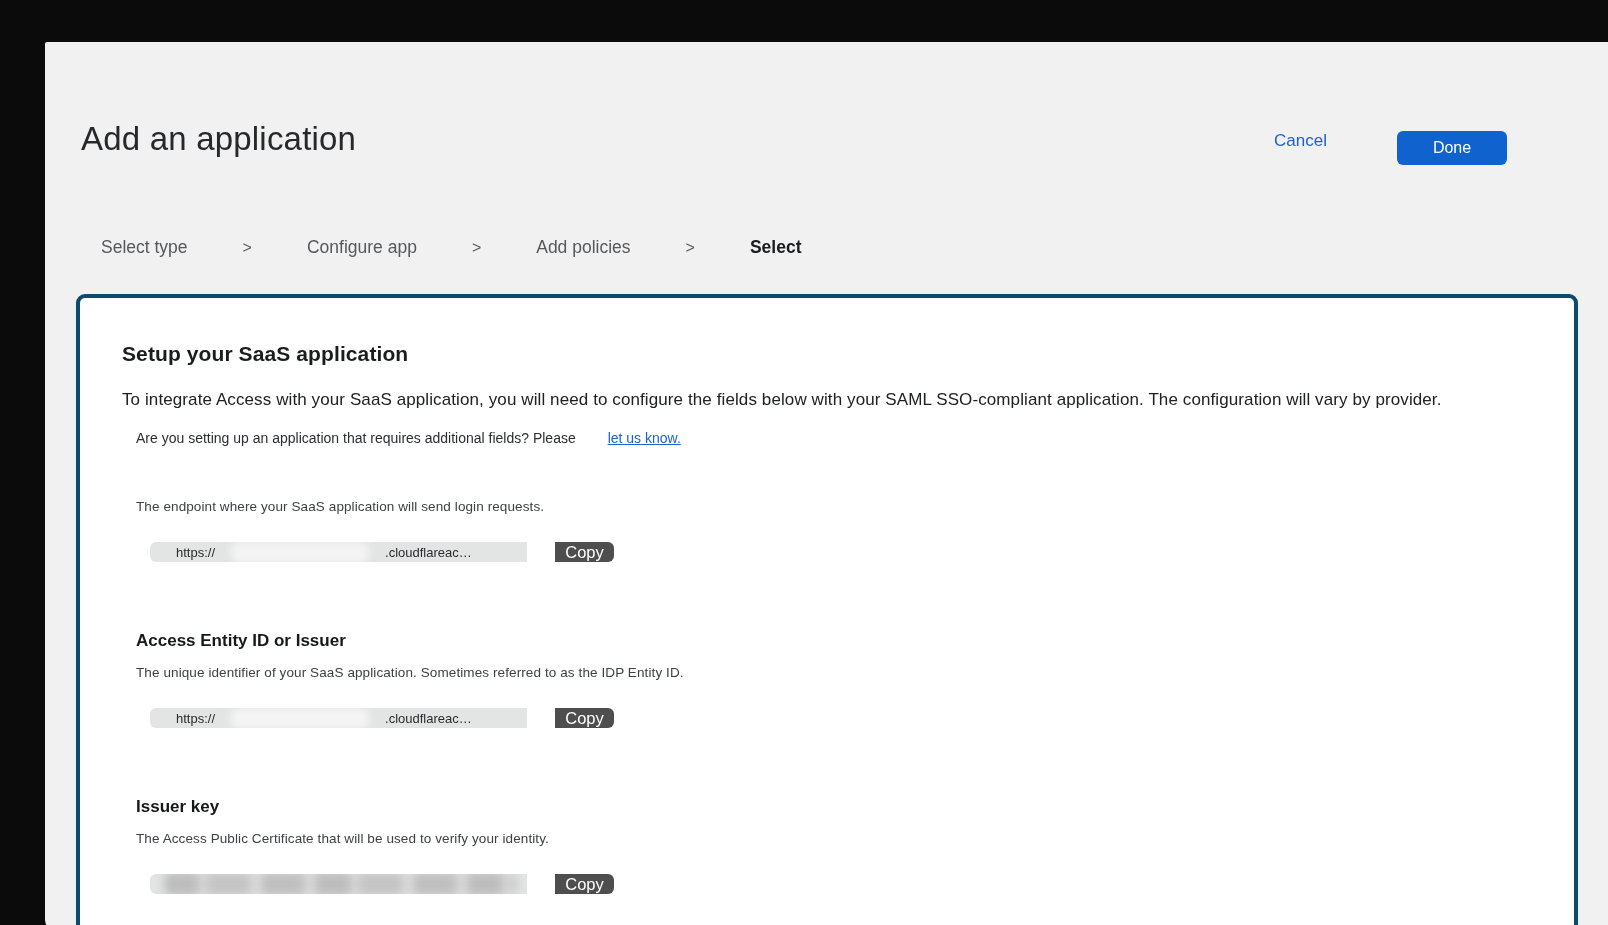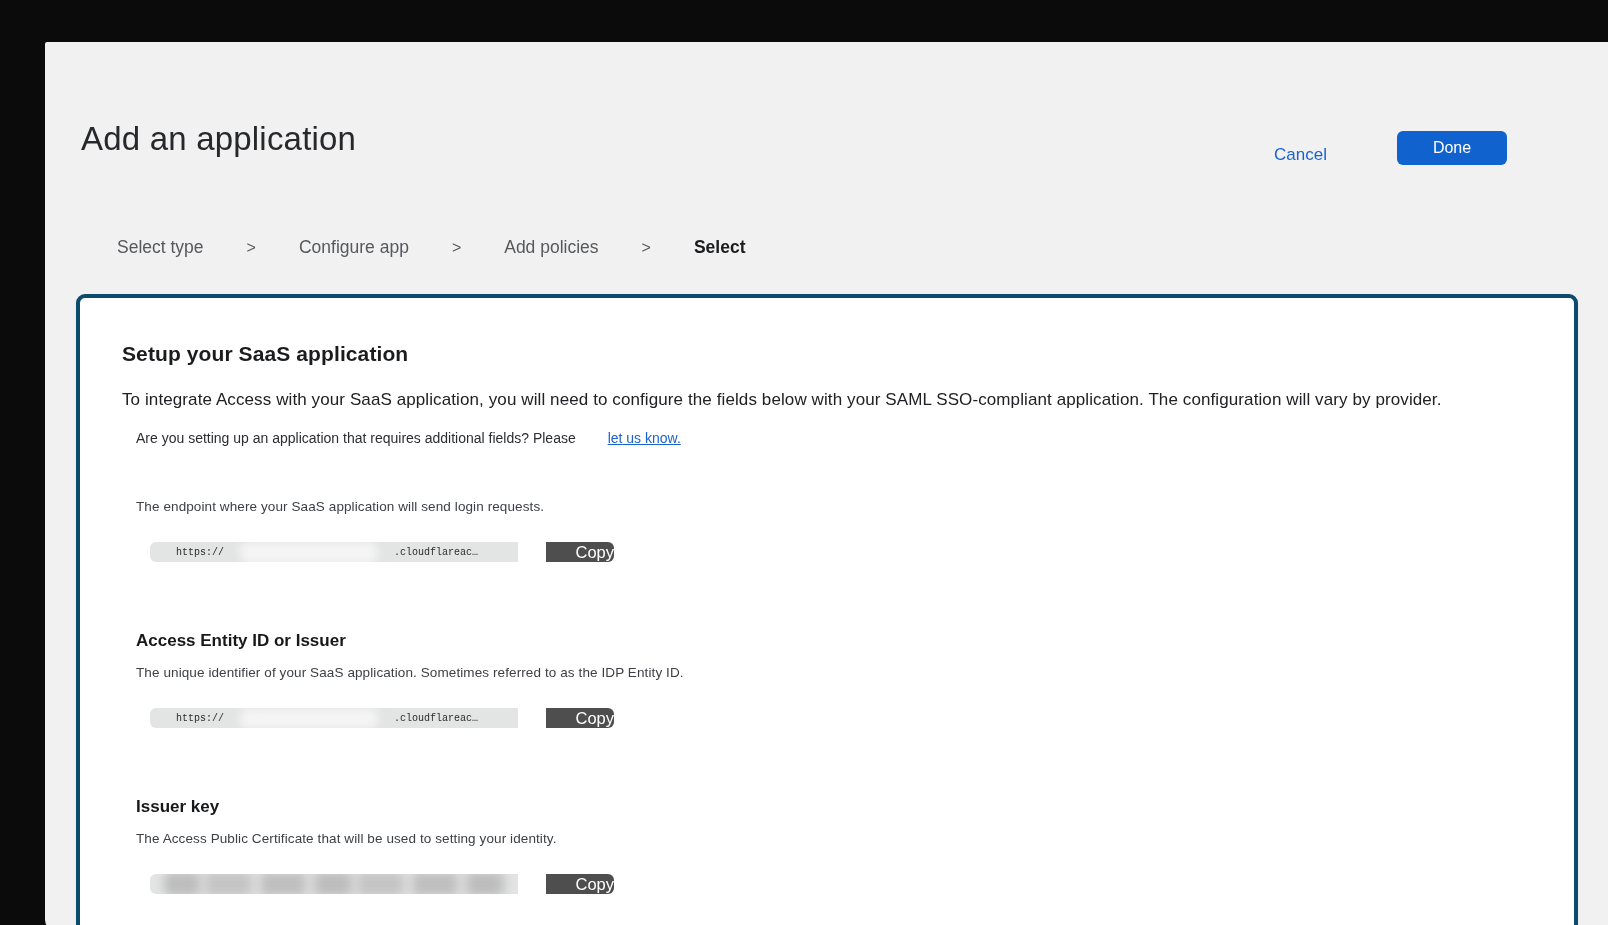--- a/index.html
+++ b/index.html
@@ -23,21 +23,21 @@
     top: 64px; left: 22px;
     font-size: 33px;
     font-weight: 400;
     color: #27282b;
     letter-spacing: 0.2px;
   }
   .header-actions {
     position: absolute;
     top: 61px; right: 82px;
     display: flex;
-    align-items: flex-end;
+    align-items: flex-start;
     gap: 42px;
   }
   .cancel-link {
     font-size: 17px;
     color: #1b62d1;
     background: none;
     border: none;
     cursor: pointer;
     font-family: inherit;
   }
@@ -48,24 +48,24 @@
     color: #ffffff;
     font-size: 16px;
     font-family: inherit;
     border: none;
     border-radius: 6px;
     cursor: pointer;
   }
   
   .breadcrumb {
     position: absolute;
-    top: 167px; left: 44px;
+    top: 167px; left: 28px;
     display: flex;
     align-items: center;
-    gap: 15px;
+    gap: 27px;
     font-size: 17.5px;
     color: #56585c;
   }
   .breadcrumb .crumb { cursor: pointer; }
   .breadcrumb .crumb.active { font-weight: 700; color: #1b1c1e; cursor: default; }
   .breadcrumb .sep { color: #56585c; font-size: 16px; }
   
   .card {
     position: absolute;
     left: 17px; right: 25px;
@@ -120,22 +120,22 @@
     height: 48px;
   }
   .field-value {
     flex: 1;
     min-width: 0;
     background: #e3e4e4;
     border-radius: 6px 0 0 6px;
     display: flex;
     align-items: center;
     padding: 0 12px;
-    font-family: Liberation Mono, monospace;
-    font-size: 10px;
+    font-family: Liberation Sans, sans-serif;
+    font-size: 13px;
     color: #2a2b2d;
     white-space: nowrap;
     overflow: hidden;
   }
   .redact-blob {
     display: inline-block;
     height: 21px;
     border-radius: 8px;
     background: #f4f4f4;
     filter: blur(4px);
@@ -147,29 +147,28 @@
     width: 100%;
     height: 24px;
     background:
       repeating-linear-gradient(90deg,
         #bdbdbd 0 34px, #d6d6d6 34px 44px,
         #c4c4c4 44px 86px, #dadada 86px 98px,
         #bfbfbf 98px 140px, #d8d8d8 140px 152px);
     filter: blur(5px);
   }
   .copy-button {
-    width: 68px;
+    width: 59px;
     background: #4e4e4e;
     color: #ffffff;
     font-size: 16.5px;
     font-family: inherit;
     border: none;
     border-radius: 0 6px 6px 0;
     cursor: pointer;
-    text-align: right;
   }
 </style>
 </head>
 <body>
 
 <div class="screen">
 
   <h1 class="page-title">Add an application</h1>
 
   <div class="header-actions">
@@ -215,21 +214,21 @@
             <span>https://</span>
             <span class="redact-blob redact-mid"></span>
             <span>.cloudflareac…</span>
           </div>
         <button class="copy-button">Copy</button>
       </div>
     </div>
 
     <div class="field-group">
       <div class="field-label">Issuer key</div>
-      <div class="field-desc">The Access Public Certificate that will be used to setting your identity.</div>
+      <div class="field-desc">The Access Public Certificate that will be used to verify your identity.</div>
       <div class="field-row">
         <div class="field-value">
             <span class="redact-blob redact-full"></span>
           </div>
         <button class="copy-button">Copy</button>
       </div>
     </div>
 
   </section>
 </div>

